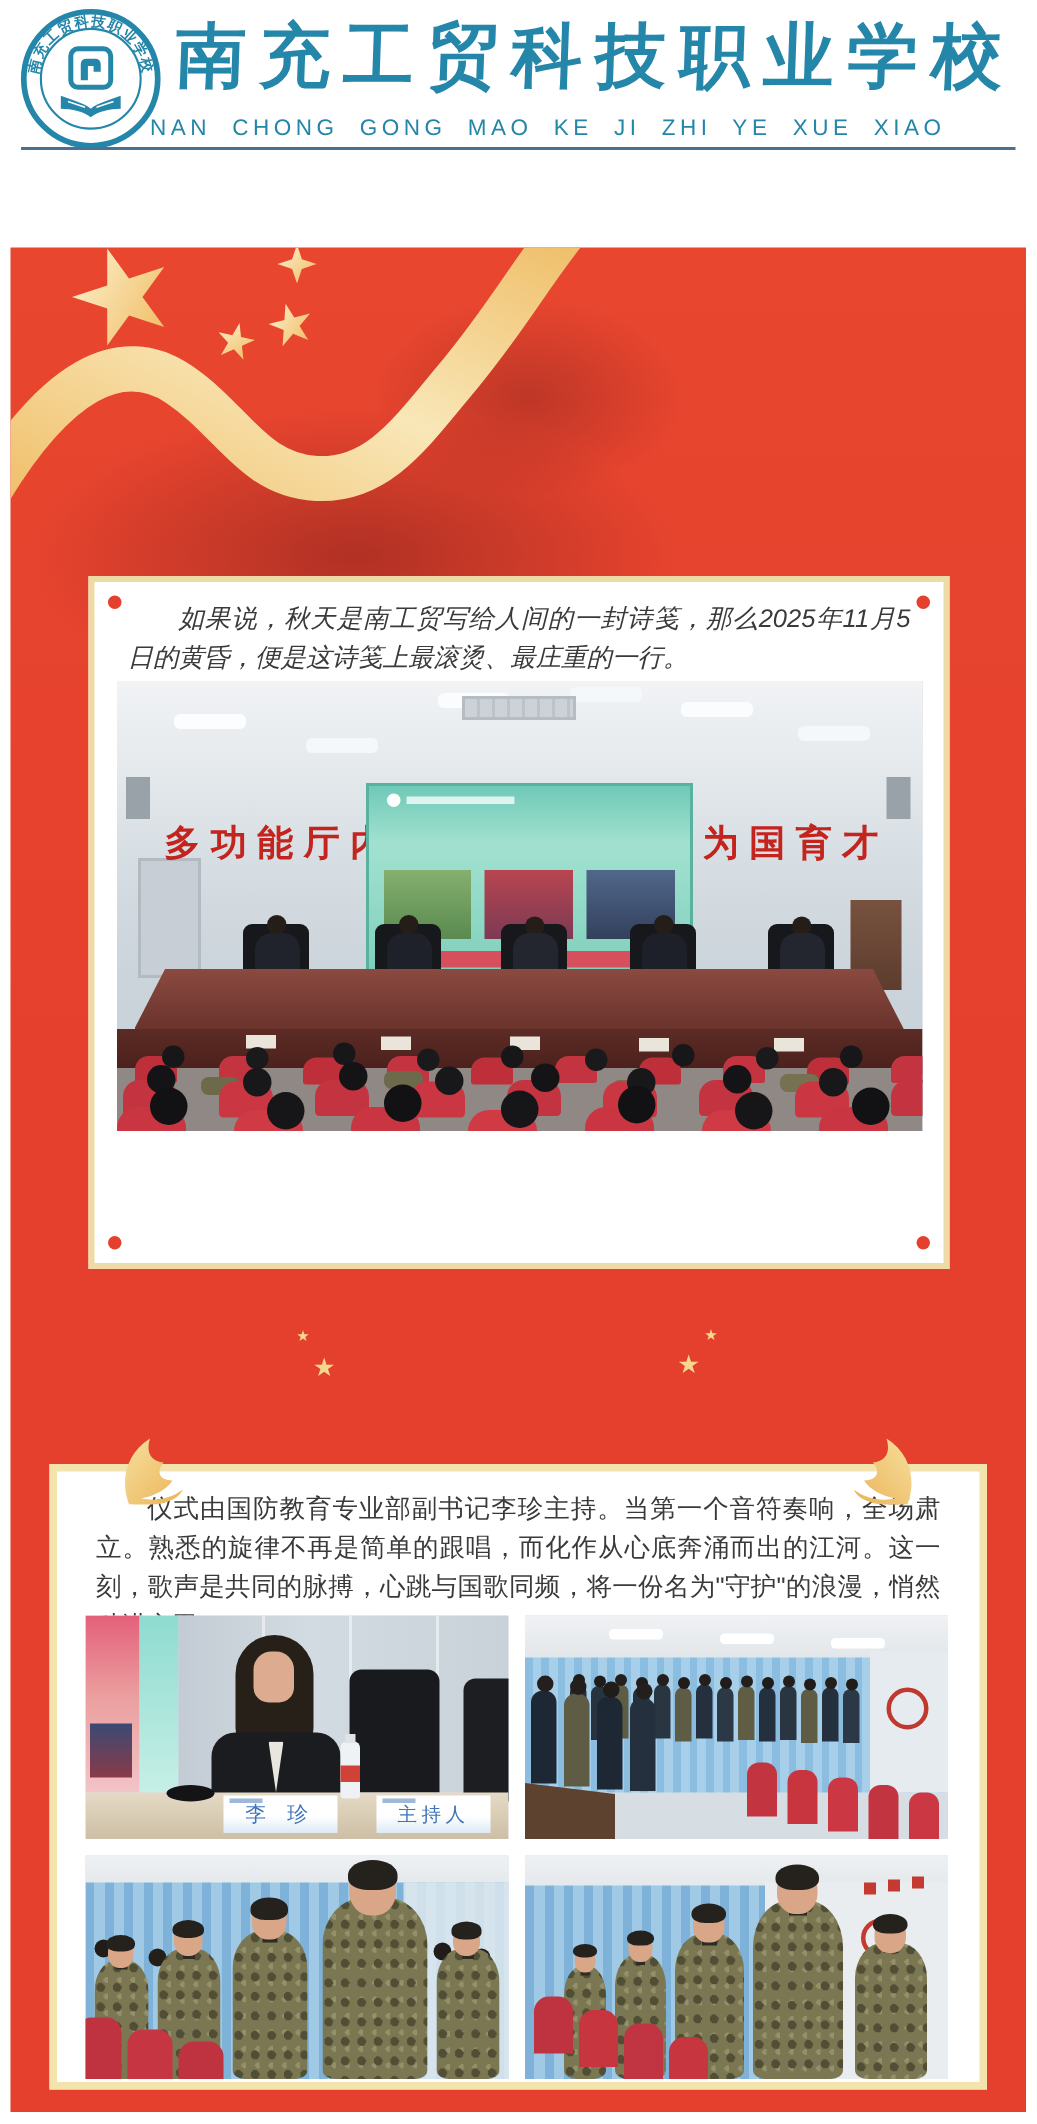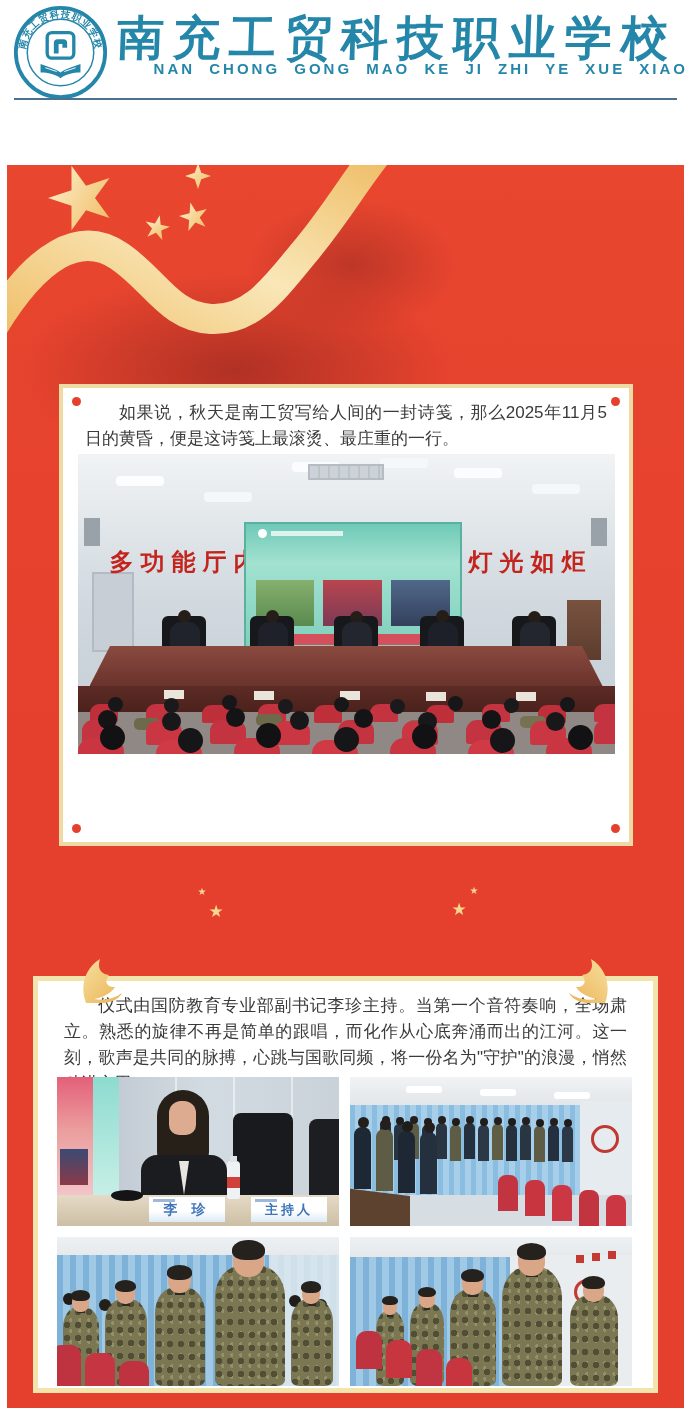--- a/index.html
+++ b/index.html
@@ -5,43 +5,43 @@
 * { box-sizing: border-box; margin: 0; padding: 0; }
 body { background: #fff; font-family: "Liberation Sans", sans-serif; }
 .page { position: relative; width: 691px; height: 1416px; background: #fff; overflow: hidden; margin: 0 auto; }
 
 
 .header { position: absolute; left: 0; top: 0; width: 691px; height: 165px; background: #fff; }
 .logo { position: absolute; left: 13px; top: 5px; width: 95px; height: 95px; }
 .school-name { position: absolute; left: 106px; top: 0px; width: 582px; height: 76px; line-height: 76px;
   font-family: "DejaVu Serif", serif; font-weight: bold; font-size: 47px; color: #2486a8;
   letter-spacing: 9px; white-space: nowrap; text-align: center; transform: skewX(-2deg); }
-.school-pinyin { position: absolute; left: 100px; top: 60px; width: 588px; text-align: right;
-  font-size: 15px; font-weight: bold; color: #2486a8; letter-spacing: 3px; word-spacing: 7px; white-space: nowrap; }
+.school-pinyin { position: absolute; left: 100px; top: 77px; width: 588px; text-align: left;
+  font-size: 15px; font-weight: normal; color: #2486a8; letter-spacing: 3px; word-spacing: 7px; white-space: nowrap; }
 .header-divider { position: absolute; left: 14px; top: 98px; width: 663px; height: 2px; background: #4c7090; }
 .motto { position: absolute; left: 0; top: 110px; width: 691px; display: flex; justify-content: center; gap: 48px; }
 .motto span { font-size: 26px; font-weight: bold; color: #1f7ba8; letter-spacing: 5px; }
 
 
 .red-zone { position: absolute; left: 7px; top: 165px; width: 677px; height: 1243px;
   background:
     radial-gradient(ellipse 310px 140px at 230px 205px, rgba(122,30,26,.50), rgba(122,30,26,0) 70%),
     radial-gradient(ellipse 150px 95px at 345px 100px, rgba(122,30,26,.38), rgba(122,30,26,0) 70%),
     linear-gradient(180deg, #e8462f 0%, #e5402d 45%, #e4402d 100%);
   overflow: hidden; }
 .flag-svg { position: absolute; left: 0; top: 0; width: 677px; height: 225px; }
 
 
 .card1 { position: absolute; left: 52px; top: 219px; width: 574px; height: 462px;
   border: 4px solid #eedaa4; background: #fff; }
 .corner-dot { position: absolute; width: 9px; height: 9px; border-radius: 50%; background: #e5402d; }
 .dot-tl { left: 9px; top: 9px; } .dot-tr { right: 9px; top: 9px; }
 .dot-bl { left: 9px; bottom: 9px; } .dot-br { right: 9px; bottom: 9px; }
 .body-text { padding: 0 22px; text-indent: 2em; font-size: 17px; line-height: 26px; color: #3a3a3a; text-align: justify; }
-.card1 .p1 { margin-top: 12px; }
+.card1 .p1 { margin-top: 12px; font-style: italic; }
 
 
 .photo1 { position: relative; width: 537px; height: 300px; margin: 2px auto 0; overflow: hidden; background: #cfd7dd; }
 .p1-room { position: absolute; inset: 0;
   background: linear-gradient(180deg,#f1f3f5 0%,#e7ebee 16%,#dde3e7 30%,#d2dae0 48%,#cbd4da 66%,#c7d0d6 100%); }
 .p1-lights { position: absolute; left: 38px; top: 22px; width: 48px; height: 10px; background: #fcfdfe; border-radius: 4px;
   box-shadow: 88px 16px 0 #f5f8fa, 176px -14px 0 #fbfcfd, 264px -18px 0 #f5f8fa, 338px -8px 0 #fbfcfd, 416px 8px 0 #f5f8fa; }
 .p1-vent { position: absolute; left: 230px; top: 10px; width: 76px; height: 16px; background: repeating-linear-gradient(90deg,#ccd2d7 0 8px,#bcc3c9 8px 10px); border: 2px solid #b5bcc2; }
 .p1-speaker-l { position: absolute; left: 6px; top: 64px; width: 16px; height: 28px; background: #99a1a9; }
 .p1-speaker-r { position: absolute; right: 8px; top: 64px; width: 16px; height: 28px; background: #99a1a9; }
@@ -126,21 +126,21 @@
 .pa-face { left: 112px; top: 24px; width: 27px; height: 34px; background: #dcab90; border-radius: 12px 12px 10px 10px; }
 .pa-body { left: 84px; top: 78px; width: 86px; height: 44px; background: #1b1c20; border-radius: 16px 16px 0 0; }
 .pa-body::after { content: ""; position: absolute; left: 38px; top: 6px; width: 10px; height: 34px; background: #e9e6e0;
   clip-path: polygon(0 0,100% 0,50% 100%); }
 .pa-desk { left: 0; bottom: 0; width: 100%; height: 31px; background: linear-gradient(180deg,#e5dac6,#cdbfa5); }
 .pa-mic { left: 54px; bottom: 25px; width: 32px; height: 11px; background: #141417; border-radius: 50%; }
 .pa-bottle { left: 170px; bottom: 27px; width: 13px; height: 38px; background: #eef2f4; border-radius: 4px 4px 2px 2px; }
 .pa-bottle::before { content: ""; position: absolute; left: 3px; top: -5px; width: 7px; height: 6px; background: #dfe3e6; }
 .pa-bottle::after { content: ""; position: absolute; left: 0; top: 16px; width: 13px; height: 11px; background: #d2403a; }
 .pa-card { bottom: 4px; width: 76px; height: 25px; background: linear-gradient(180deg,#ffffff 55%,#dceaf5);
-  display: flex; align-items: center; justify-content: center; font-weight: bold; color: #3f74b8; }
+  display: flex; align-items: center; justify-content: center; font-weight: normal; color: #3f74b8; }
 .pa-card::before { content: ""; position: absolute; left: 4px; top: 2px; width: 22px; height: 3px; background: #9db8d8; }
 .pa-card1 { left: 92px; font-size: 14px; letter-spacing: 5px; }
 .pa-card2 { left: 194px; font-size: 13px; letter-spacing: 3px; }
 
 
 .pb-ceiling { left: 0; top: 0; width: 100%; height: 34px; background: linear-gradient(180deg,#f0f2f4,#dfe4e8); }
 .pb-ceiling::after { content: ""; position: absolute; left: 56px; top: 9px; width: 36px; height: 7px; background: #fff; border-radius: 3px;
   box-shadow: 74px 3px 0 #fff, 148px 6px 0 #fff; }
 .pb-curtain { left: 0; top: 28px; width: 100%; height: 90px; background: repeating-linear-gradient(90deg,#8abddf 0 5px,#a8cfe9 5px 11px); }
 .pb-wallr { right: 0; top: 24px; width: 52px; height: 94px; background: #e6ebf0; }
@@ -236,21 +236,21 @@
       <p class="body-text p1">如果说，秋天是南工贸写给人间的一封诗笺，那么2025年11月5日的黄昏，便是这诗笺上最滚烫、最庄重的一行。</p>
 
       <figure class="photo1">
         <div class="p1-room"></div>
         <div class="p1-lights"></div>
         <div class="p1-vent"></div>
         <div class="p1-speaker-l"></div>
         <div class="p1-speaker-r"></div>
         <div class="p1-door"></div>
         <div class="p1-banner left nowrap">多功能厅内</div>
-        <div class="p1-banner right nowrap">灯光如炬</div>
+        <div class="p1-banner right nowrap">为国育才</div>
         <div class="p1-screen">
           <div class="p1-logo-row"></div>
           <div class="p1-thumbs">
             <div class="p1-thumb1"></div>
             <div class="p1-thumb2"></div>
             <div class="p1-thumb3"></div>
           </div>
           <div class="p1-slide-band"></div>
         </div>
         <div class="p1-podium"></div>

